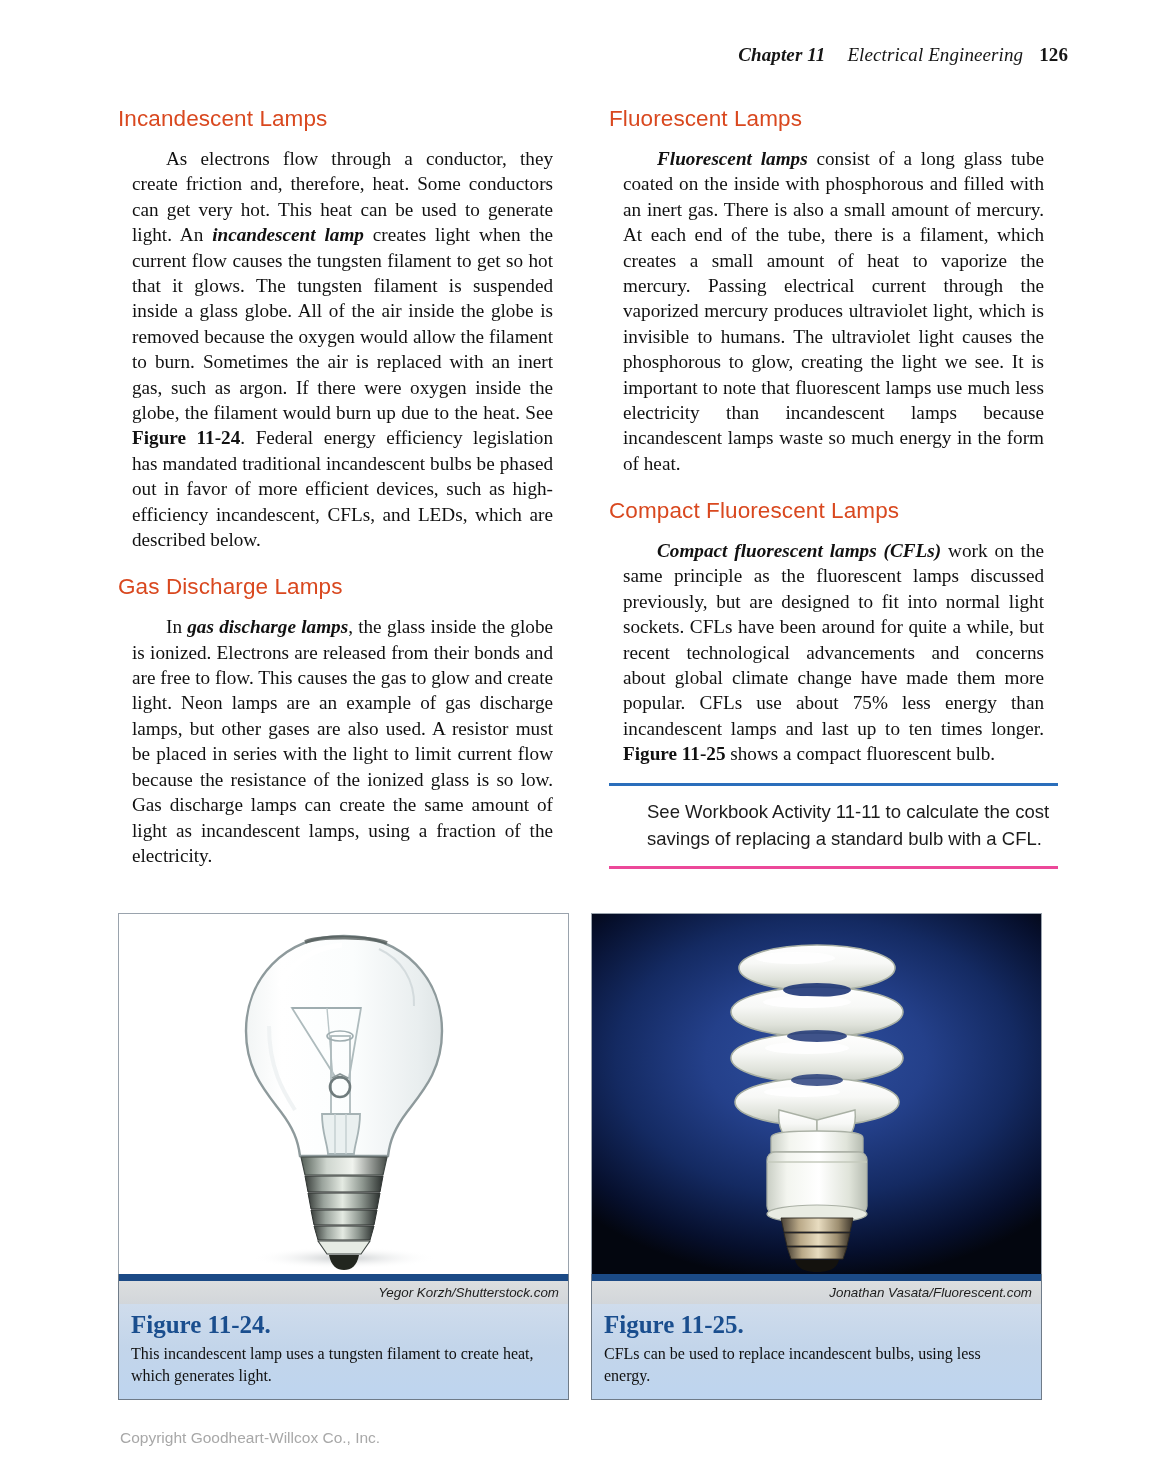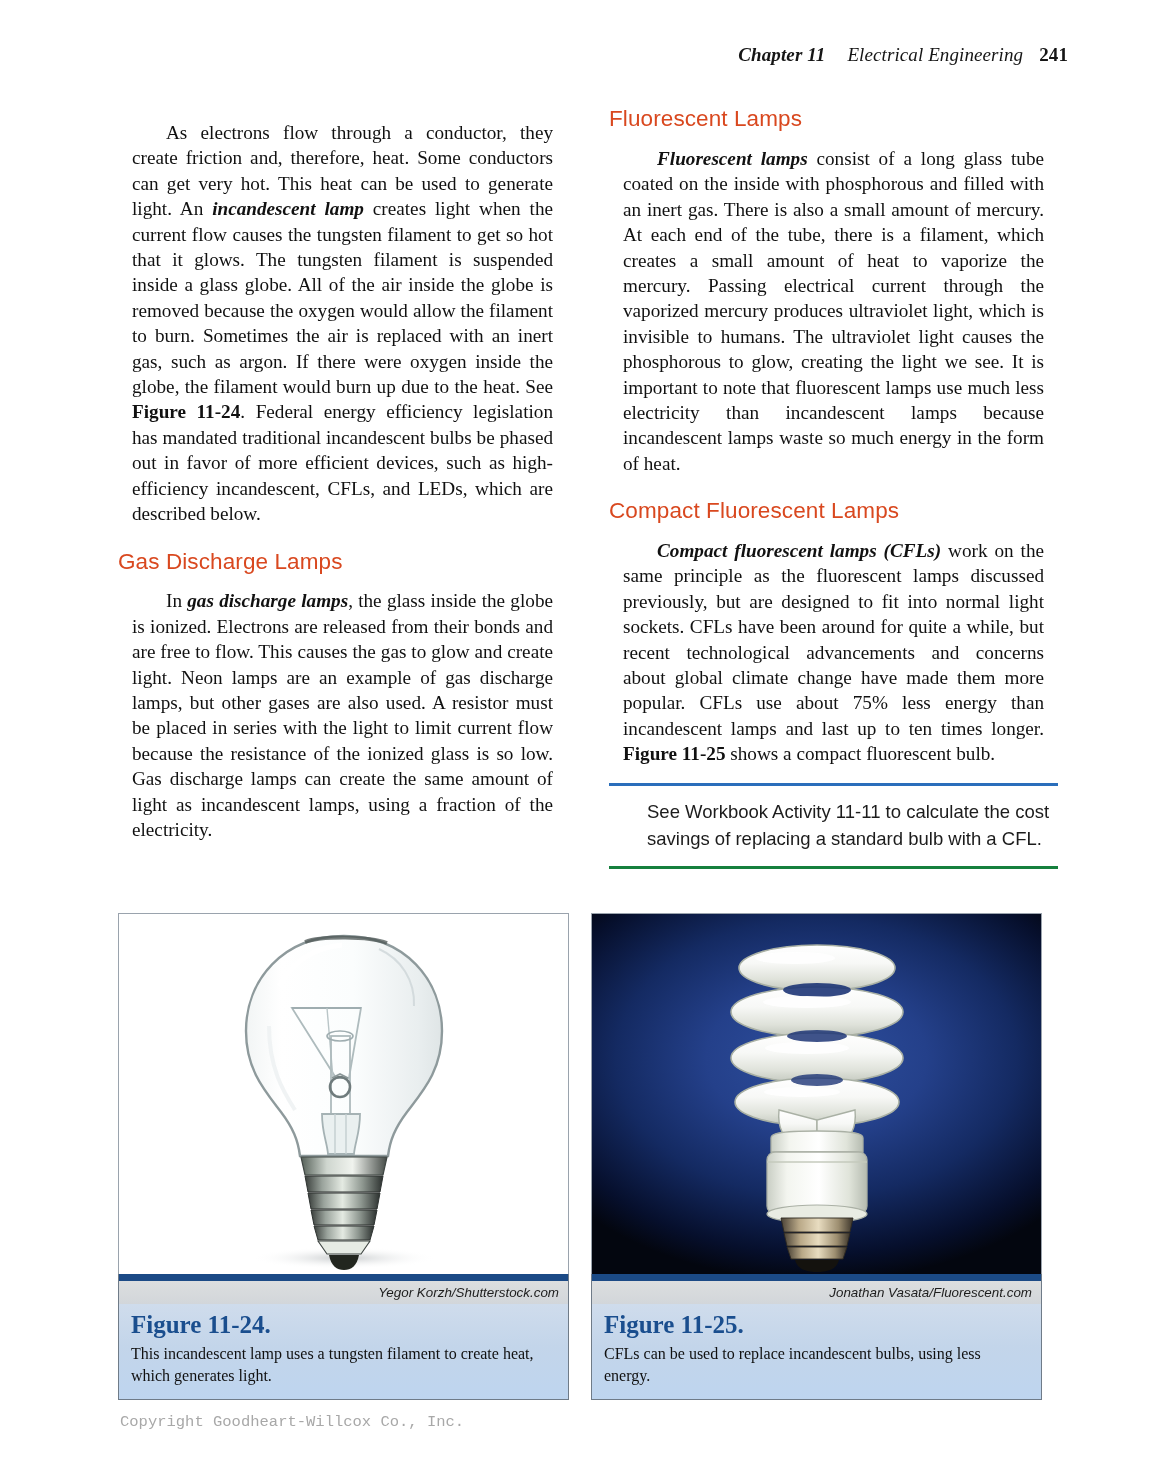--- a/index.html
+++ b/index.html
@@ -65,21 +65,21 @@
     hyphens: auto;
     color: #111111;
   }
   p.body-text b { font-weight: bold; }
   p.body-text i.term { font-style: italic; font-weight: bold; }
 
   
   .callout {
     margin-top: 16px;
     border-top: 3px solid #2a6ebb;
-    border-bottom: 3px solid #15803d;
+    border-bottom: 3px solid #ec4899;
     padding: 12px 0 14px 38px;
   }
   .callout-text {
     font-family: "Liberation Sans", sans-serif;
     font-size: 18.5px;
     line-height: 27px;
     color: #1c1c1c;
     margin: 0;
     text-align: left;
   }
@@ -160,36 +160,37 @@
     font-size: 16px;
     line-height: 22px;
     color: #101010;
     margin: 0;
   }
 
   
   .footer {
     position: absolute;
     left: 120px;
-    bottom: 48px;
-    font-family: Liberation Mono, monospace;
+    bottom: 32px;
+    font-family: Liberation Sans, sans-serif;
     font-size: 15.5px;
     color: #a8a8a8;
   }
 </style>
 </head>
 <body>
 
 <div class="running-head">
-  <span class="rh-chapter">Chapter 11</span><span class="rh-title">Electrical Engineering</span><span class="rh-page">241</span>
+  <span class="rh-chapter">Chapter 11</span><span class="rh-title">Electrical Engineering</span><span class="rh-page">126</span>
 </div>
 
 <div class="columns">
 
   <div class="col">
+    <h2 class="section-heading">Incandescent Lamps</h2>
     <p class="body-text"><span>As electrons flow through a conductor, they create friction and, therefore, heat. Some conductors can get very hot. This heat can be used to generate light. An </span><i class="term">incandescent lamp</i><span> creates light when the current flow causes the tungsten filament to get so hot that it glows. The tungsten filament is suspended inside a glass globe. All of the air inside the globe is removed because the oxygen would allow the filament to burn. Sometimes the air is replaced with an inert gas, such as argon. If there were oxygen inside the globe, the filament would burn up due to the heat. See </span><b>Figure 11-24</b><span>. Federal energy efficiency legislation has mandated traditional incandescent bulbs be phased out in favor of more efficient devices, such as high-efficiency incandescent, CFLs, and LEDs, which are described below.</span></p>
 
     <h2 class="section-heading spaced">Gas Discharge Lamps</h2>
     <p class="body-text"><span>In </span><i class="term">gas discharge lamps</i><span>, the glass inside the globe is ionized. Electrons are released from their bonds and are free to flow. This causes the gas to glow and create light. Neon lamps are an example of gas discharge lamps, but other gases are also used. A resistor must be placed in series with the light to limit current flow because the resistance of the ionized glass is so low. Gas discharge lamps can create the same amount of light as incandescent lamps, using a fraction of the electricity.</span></p>
   </div>
 
   <div class="col">
     <h2 class="section-heading">Fluorescent Lamps</h2>
     <p class="body-text"><i class="term">Fluorescent lamps</i><span> consist of a long glass tube coated on the inside with phosphorous and filled with an inert gas. There is also a small amount of mercury. At each end of the tube, there is a filament, which creates a small amount of heat to vaporize the mercury. Passing electrical current through the vaporized mercury produces ultraviolet light, which is invisible to humans. The ultraviolet light causes the phosphorous to glow, creating the light we see. It is important to note that fluorescent lamps use much less electricity than incandescent lamps because incandescent lamps waste so much energy in the form of heat.</span></p>
 

